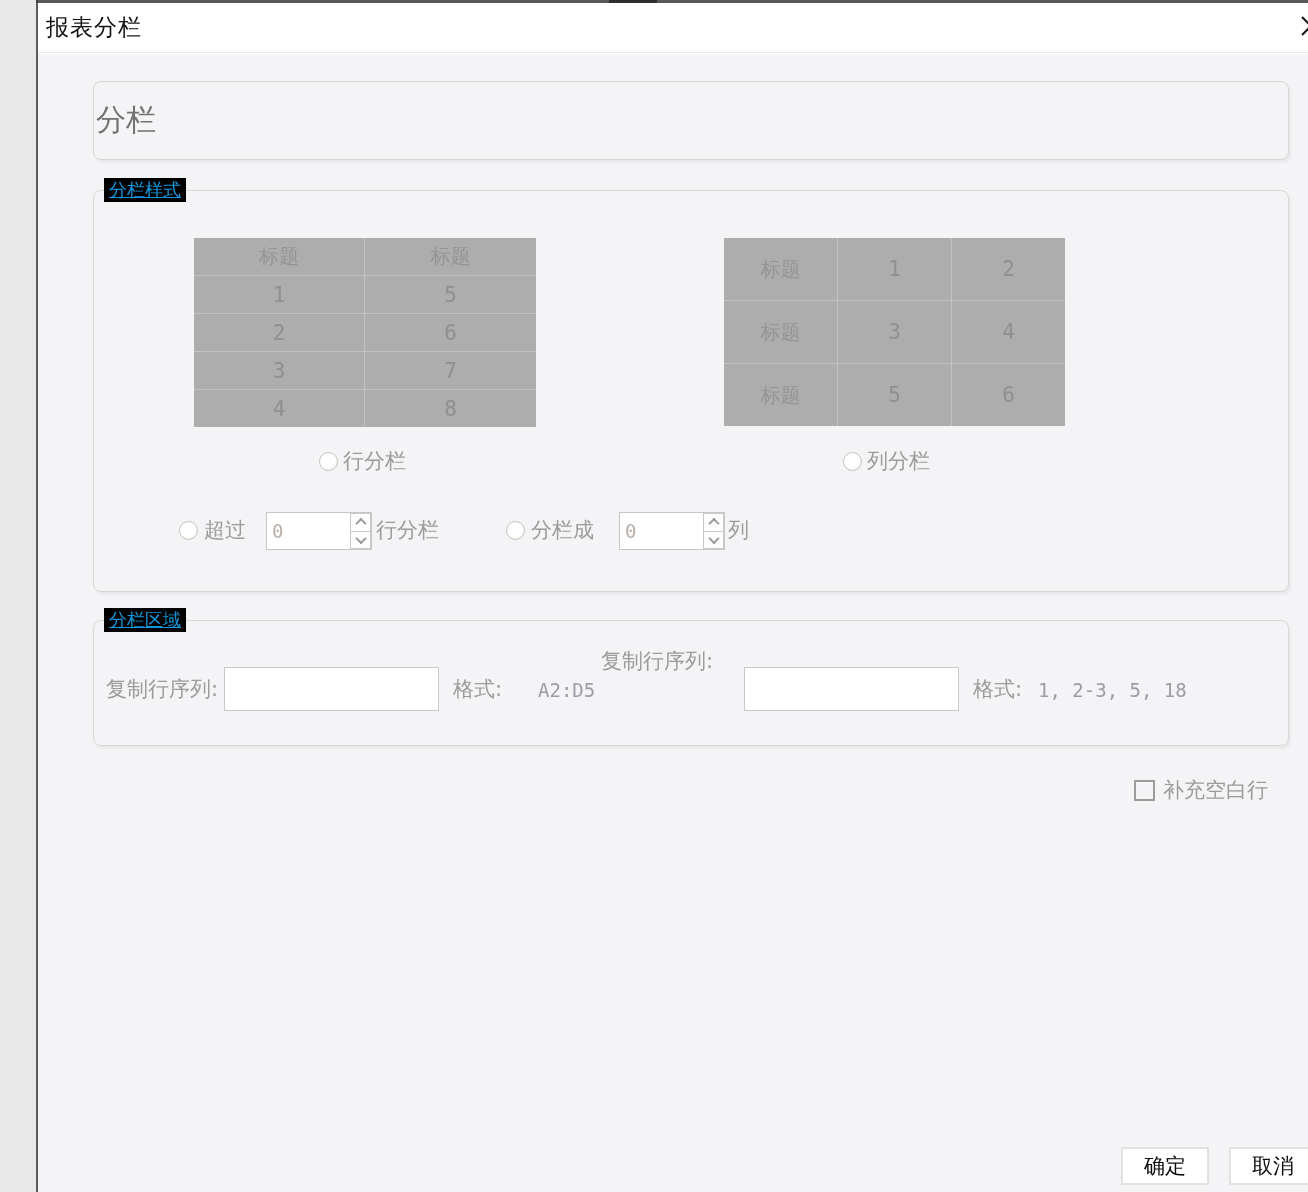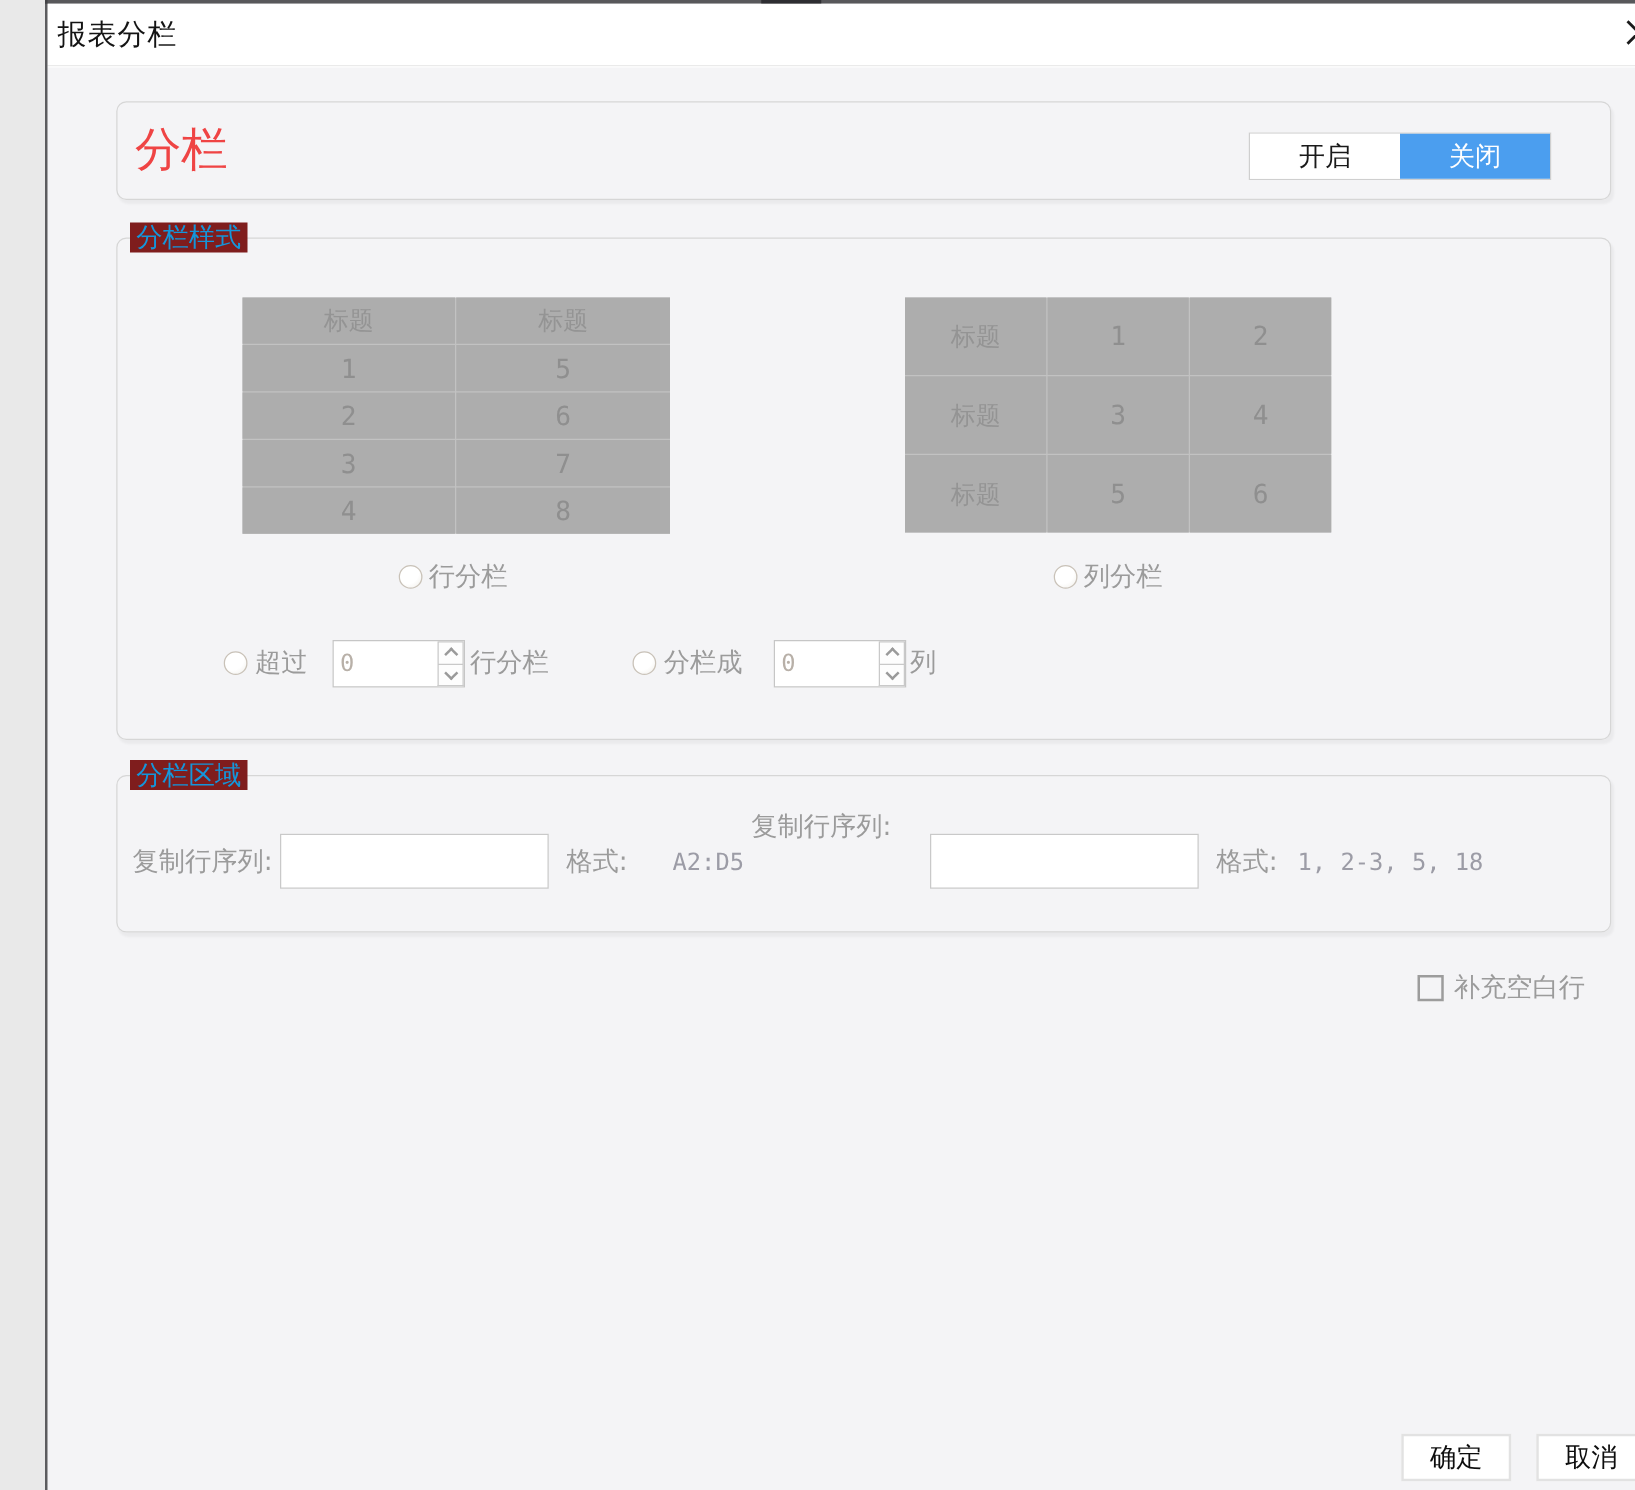--- a/index.html
+++ b/index.html
@@ -26,27 +26,27 @@
   .dialog-body{
     position:absolute; left:2px; top:54px; width:1306px; height:1138px;
     background:#f4f4f6;
   }
   
   .panel{
     position:absolute; border:1px solid #d6d6d6; border-radius:8px;
     box-shadow:2px 3px 2px rgba(0,0,0,0.045);
   }
   .legend{
-    position:absolute; background:#7f1d1d; padding:0 5px;
-    font-size:21px; color:#1496db; line-height:24px;
+    position:absolute; background:#000000; padding:0 5px;
+    font-size:18px; color:#1496db; line-height:24px;text-decoration:underline;
   }
   
   .panel-toggle{ left:57px; top:81px; width:1196px; height:79px; }
   .panel-label{
-    position:absolute; left:72px; top:102px; font-size:37px; color:#ef4444; line-height:36px;
+    position:absolute; left:60px; top:102px; font-size:30px; color:#737373; line-height:36px;
   }
   .toggle-group{
     position:absolute; left:963px; top:106px; width:242px; height:38px;
     border:1px solid #cfcfcf; display:flex; background:#fff;
   }
   .toggle-btn{
     flex:1; display:flex; align-items:center; justify-content:center;
     font-size:21px; color:#1a1a1a; cursor:pointer; background:#fff;
   }
   .toggle-btn.selected{ background:#4b9eef; color:#ffffff; }
@@ -146,24 +146,20 @@
       <line x1="3" y1="3" x2="21" y2="21" stroke="#1a1a1a" stroke-width="2.2"></line>
       <line x1="21" y1="3" x2="3" y2="21" stroke="#1a1a1a" stroke-width="2.2"></line>
     </svg>
   </div>
 
   <div class="dialog-body"></div>
   <div class="left-edge"></div>
 
   <div class="panel panel-toggle"></div>
   <div class="panel-label">分栏</div>
-  <div class="toggle-group">
-    <div class="toggle-btn">开启</div>
-    <div class="toggle-btn selected">关闭</div>
-  </div>
 
   <div class="panel fs-style"></div>
   <div class="legend fs-style-legend">分栏样式</div>
 
   <div class="ptable ptable-left">
     <div class="pcell phead">标题</div>
     <div class="pcell phead">标题</div>
     <div class="pcell pnum">1</div>
     <div class="pcell pnum">5</div>
     <div class="pcell pnum">2</div>

